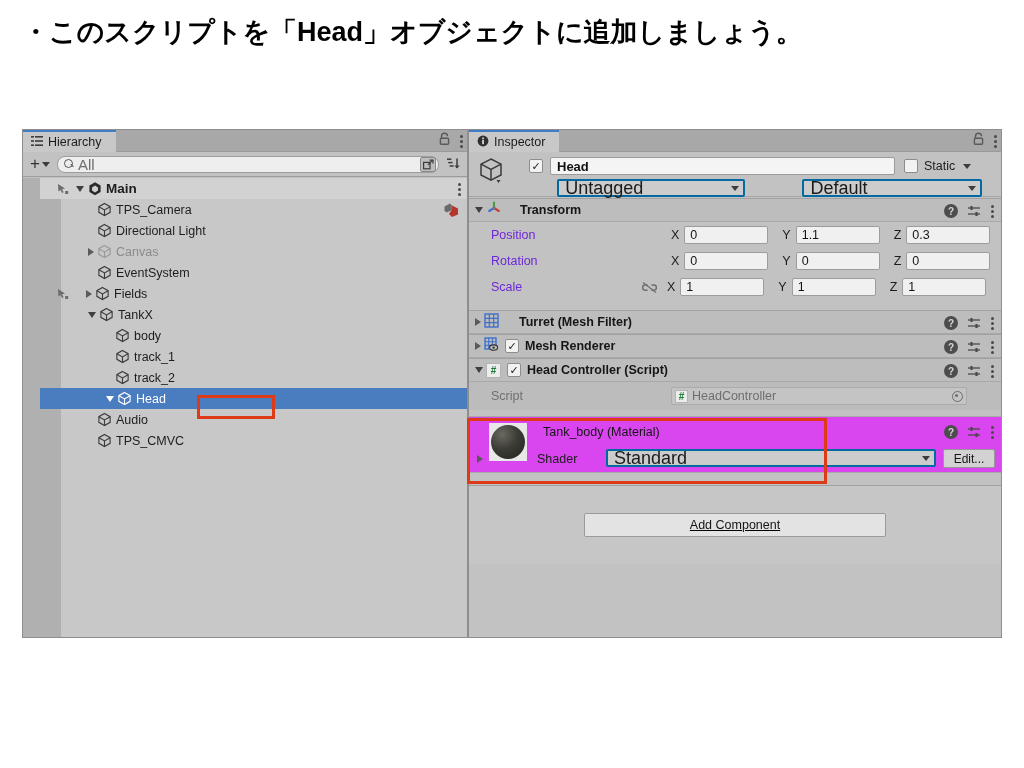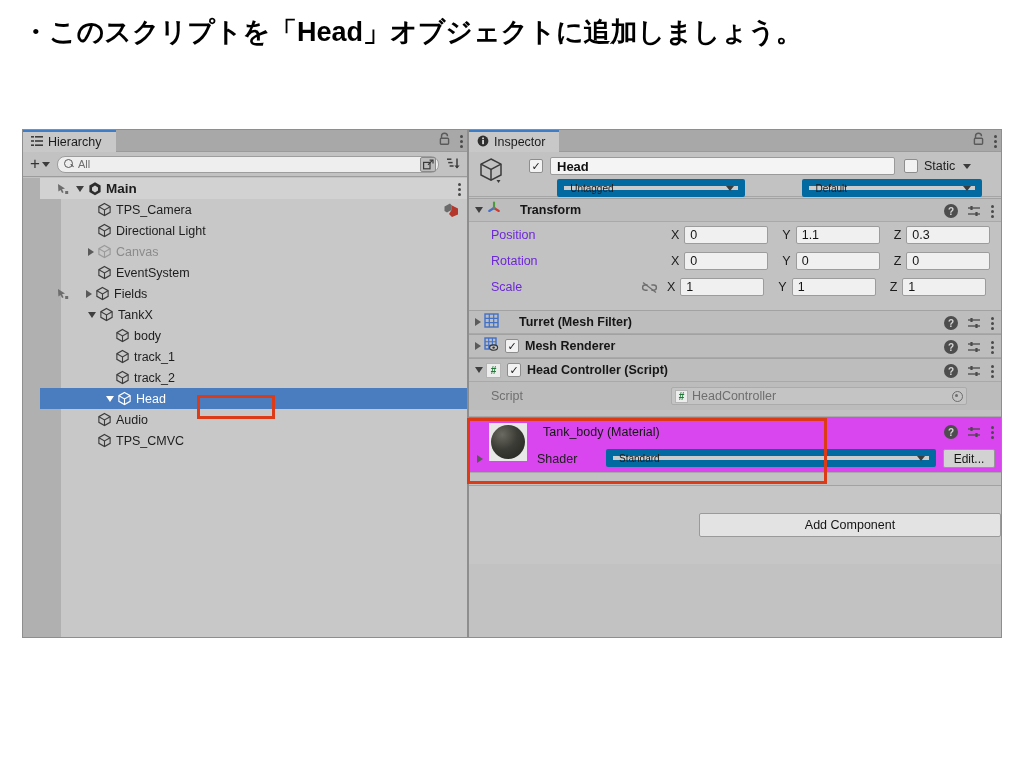--- a/index.html
+++ b/index.html
@@ -78,21 +78,21 @@
   }
   .search-icon { width: 11px; height: 11px; position: relative; flex: 0 0 auto; margin-right: 3px; }
   .search-icon::before {
     content: ""; position: absolute; left: 0; top: 0;
     width: 7px; height: 7px; border: 1.4px solid #585858; border-radius: 50%;
   }
   .search-icon::after {
     content: ""; position: absolute; left: 6px; top: 6px;
     width: 4px; height: 1.4px; background: #585858; transform: rotate(45deg);
   }
-  .search-text { font-size: 11px; color: #6e6e6e; flex: 1; }
+  .search-text { font-size: 15px; color: #6e6e6e; flex: 1; }
   .search-pop {
     width: 16px; height: 15px; border: 1px solid #8a8a8a; background: #bdbdbd;
     border-radius: 2px; display: flex; align-items: center; justify-content: center;
     font-size: 9px; color: #3a3a3a;
   }
   .sort-btn { width: 20px; height: 18px; display: flex; align-items: center; justify-content: center; }
 
   .h-body { position: absolute; left: 0; top: 48px; right: 0; bottom: 0; background: #c8c8c8; overflow: hidden; }
   .gutter { position: absolute; left: 0; top: 0; bottom: 0; width: 38px; background: #b0b0b0; }
   .row {
@@ -136,23 +136,23 @@
     flex: 0 0 auto; font-size: 11px; color: #202020; line-height: 1;
   }
   .name-field {
     height: 18px; background: #f4f4f4; border: 1px solid #9a9a9a; border-radius: 2px;
     display: flex; align-items: center; padding-left: 6px;
     font-size: 13px; font-weight: bold; color: #101010;
   }
   .static-label { font-size: 12.5px; color: #1c1c1c; }
   .lbl { font-size: 12.5px; color: #000000; margin-top: 33px; }
   .dropdown {
-    height: 18px; background: #cccccc; border: 7px solid #0369a1; border-radius: 2px;
+    height: 18px; background: #cccccc; border: 2px solid #0369a1; border-radius: 2px;
     display: flex; align-items: center; justify-content: space-between;
-    padding: 0 4px 0 6px; font-size: 10px; color: #1a1a1a;
+    padding: 0 4px 0 6px; font-size: 18px; color: #1a1a1a;
   }
   .caret { width: 0; height: 0; border-left: 4px solid transparent; border-right: 4px solid transparent; border-top: 5px solid #3c3c3c; }
 
   .insp-body { position: absolute; left: 0; top: 68px; right: 0; bottom: 0; background: #c2c2c2; overflow: hidden; }
 
   .comp-header {
     height: 24px; background: #bdbdbd;
     border-top: 1px solid #a2a2a2; border-bottom: 1px solid #a9a9a9;
     display: flex; align-items: center; padding-left: 6px; position: relative;
   }
@@ -190,21 +190,21 @@
   .mat-shader-lbl { position: absolute; left: 68px; top: 35px; font-size: 12.5px; color: #1c1c1c; }
   .mat-foldout { position: absolute; left: 8px; top: 38px; }
   .shader-dd { position: absolute; left: 137px; top: 32px; width: 330px; }
   .edit-btn {
     position: absolute; left: 474px; top: 32px; width: 52px; height: 19px;
     background: #d2d2d2; border: 1px solid #979797; border-radius: 2px;
     display: flex; align-items: center; justify-content: center;
     font-size: 12px; color: #151515;
   }
   .spacer-bar { height: 13px; background: #c2c2c2; border-bottom: 1px solid #a2a2a2; }
-  .add-area { height: 78px; background: #c6c6c6; display: flex; align-items: center; justify-content: flex-end; }
+  .add-area { height: 78px; background: #c6c6c6; display: flex; align-items: center; justify-content: center; text-decoration: underline; }
   .add-btn {
     width: 302px; height: 24px; background: #e3e3e3;
     border: 1px solid #9a9a9a; border-radius: 2px;
     display: flex; align-items: center; justify-content: center;
     font-size: 12.5px; color: #141414;
   }
 </style>
 </head>
 <body>
 

